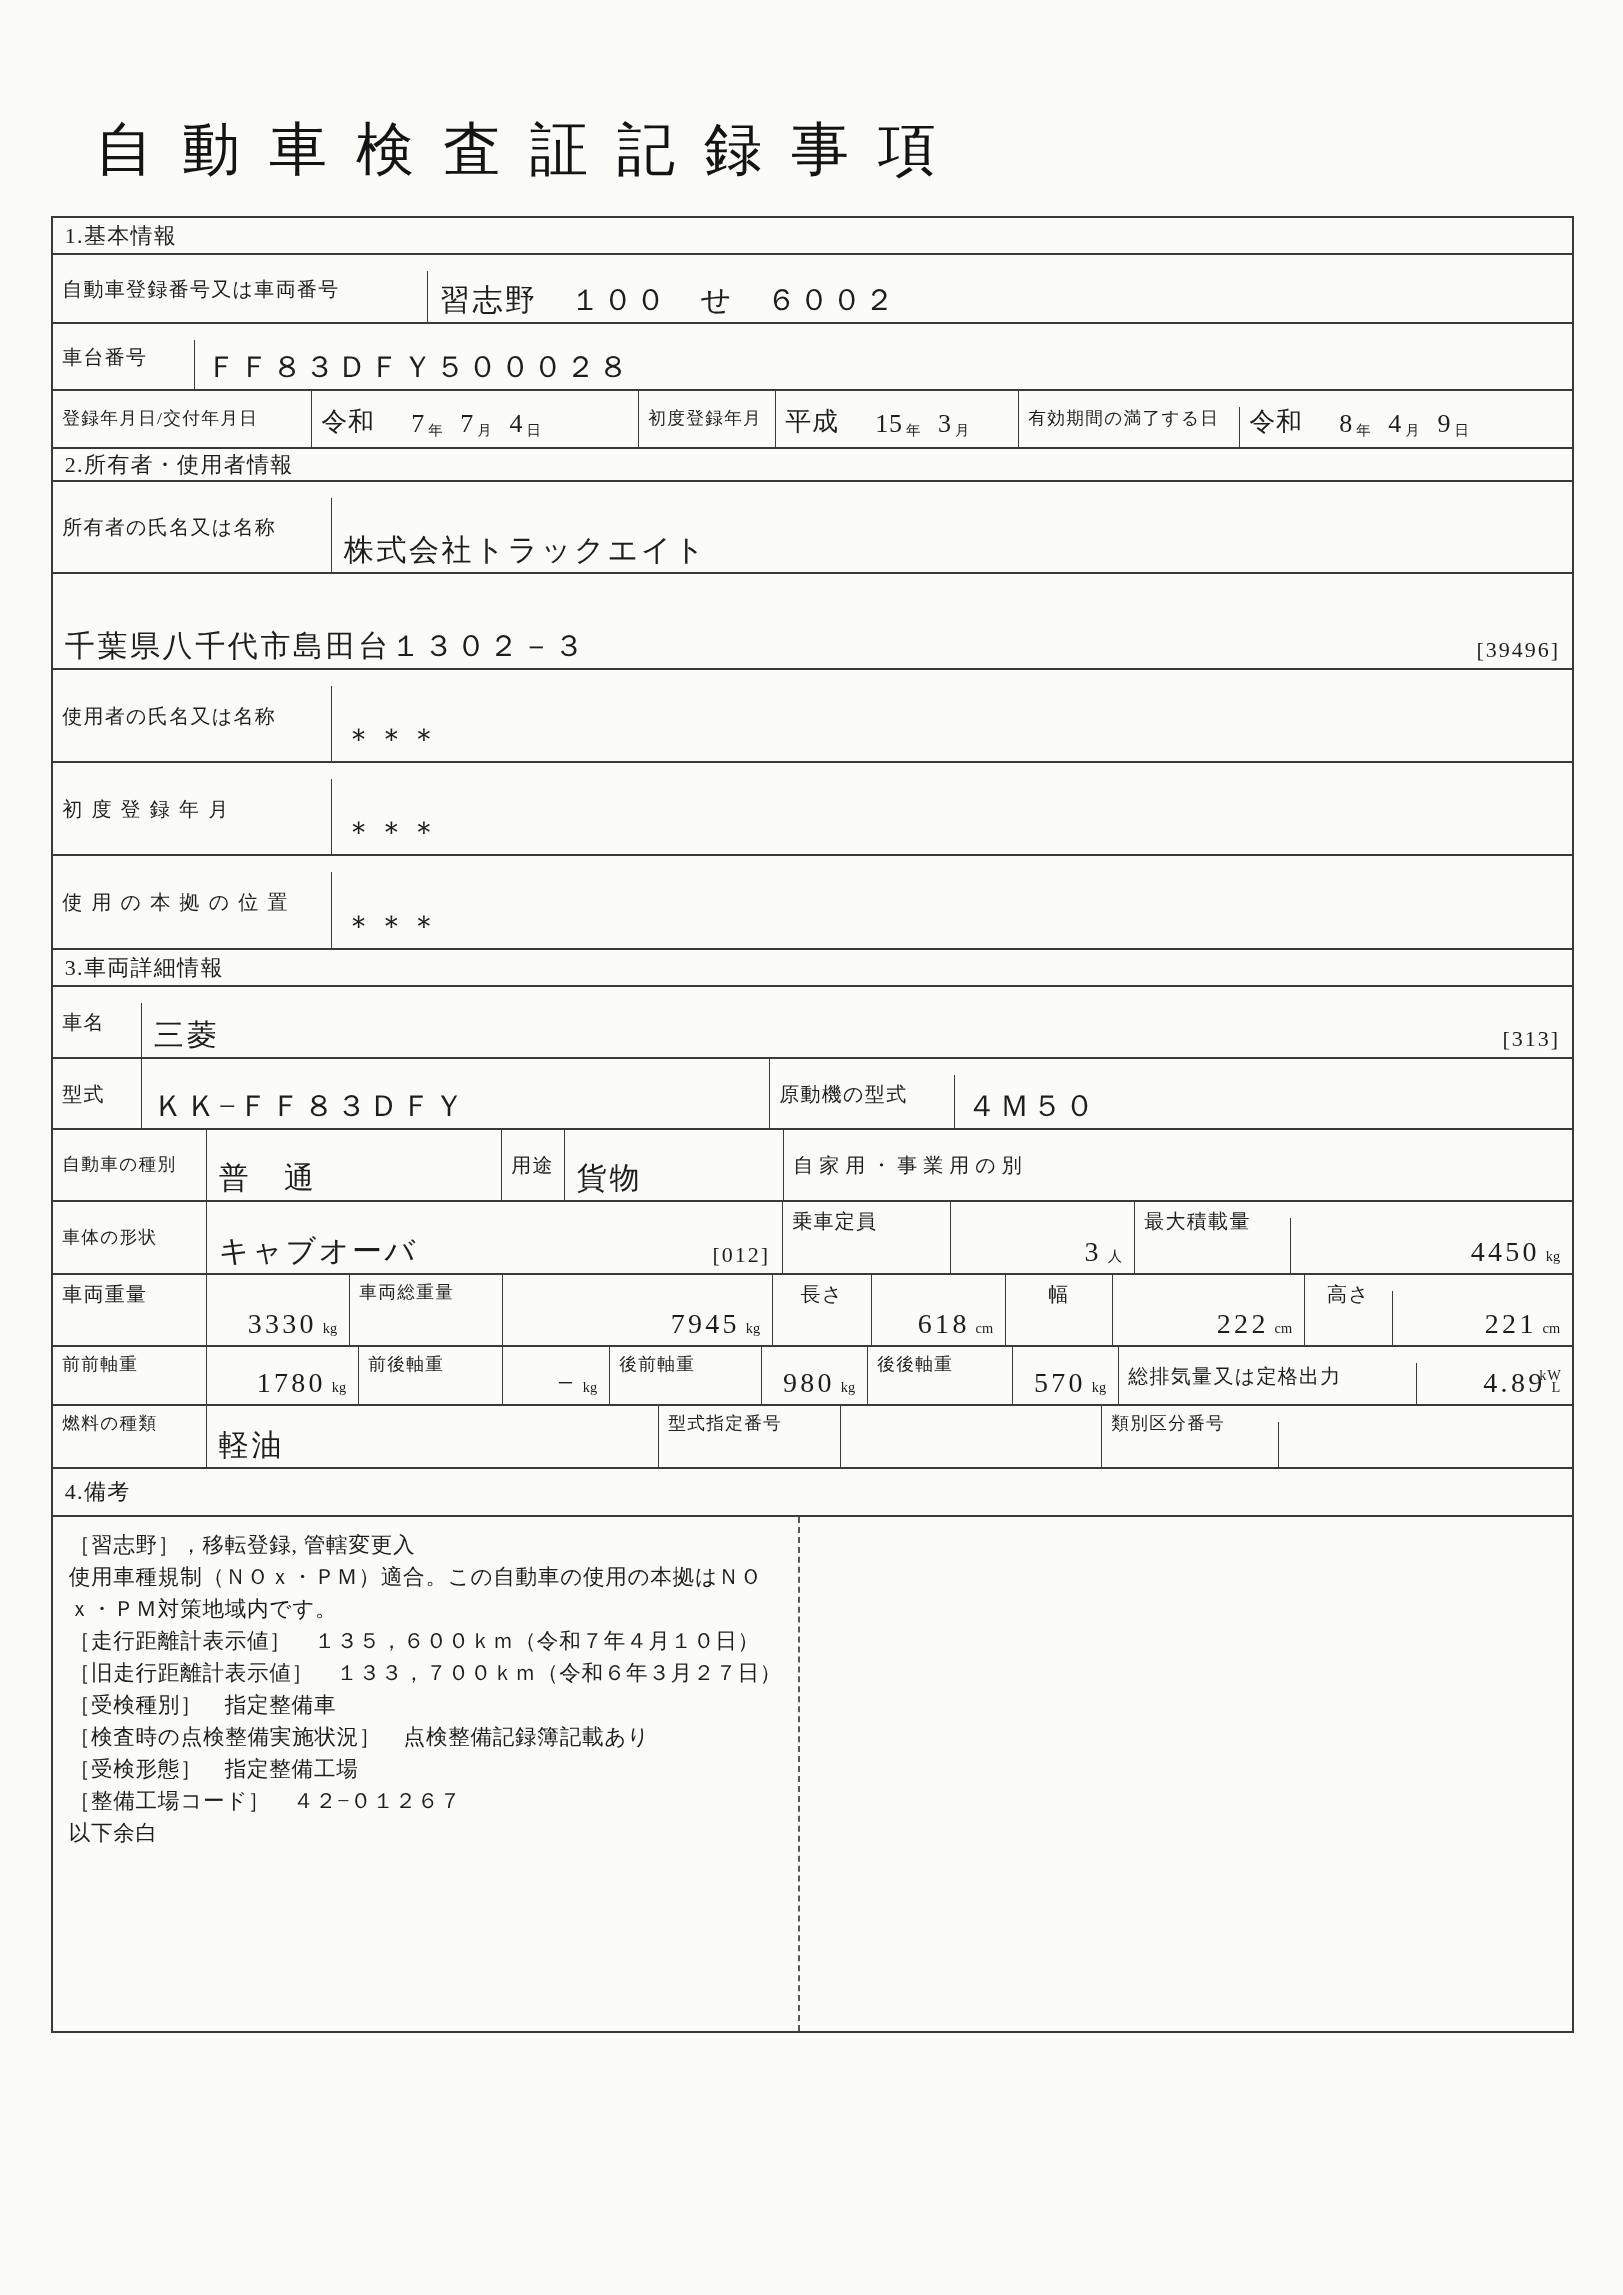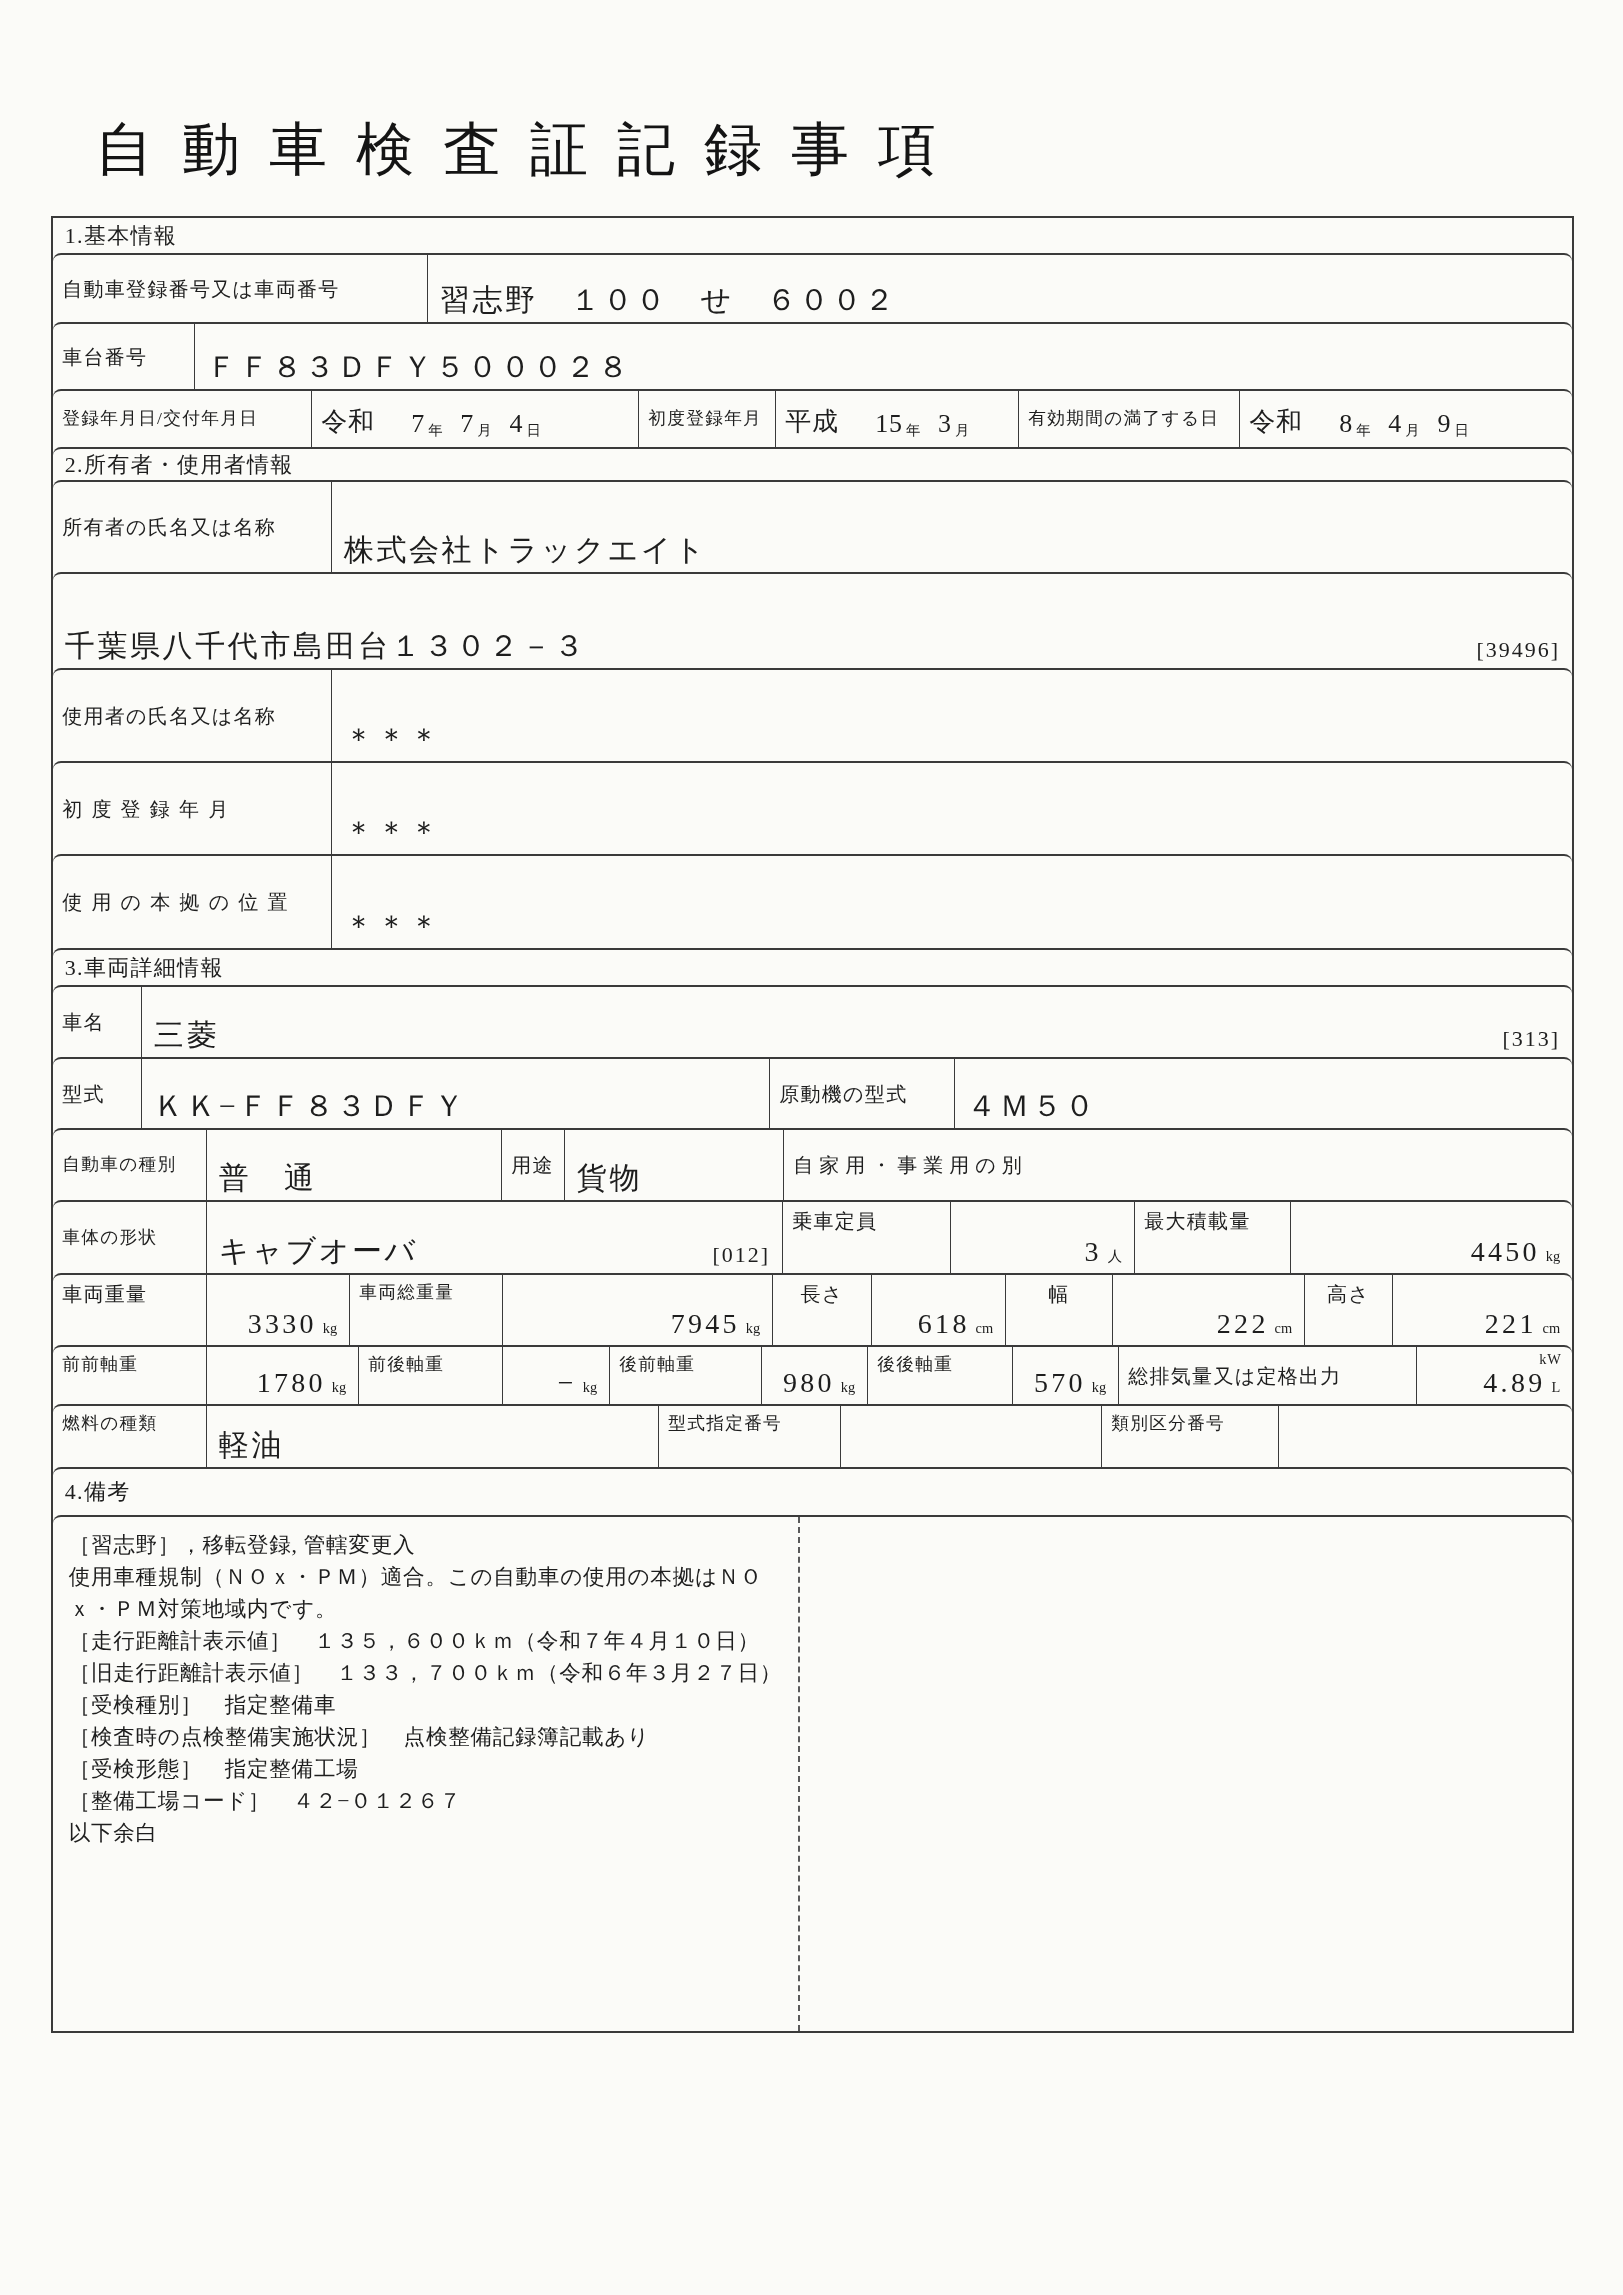--- a/index.html
+++ b/index.html
@@ -2,21 +2,21 @@
 <html style="font-size:10.5px"><head>
 <meta charset="utf-8">
 <style>
   :root{ --ln:#3a3a3a; --ink:#1e1e1e; }
   html,body{margin:0;padding:0;background:#e8e8e6;}
   .page{position:relative;width:1623px;height:2295px;background:#fbfbf8;
         font-family:"Liberation Serif","DejaVu Serif",serif;color:var(--ink);overflow:hidden;}
   .title{position:absolute;left:95px;top:111px;margin:0;font-size:58px;font-weight:500;
          letter-spacing:0.50em;color:#141414;white-space:nowrap;}
   .tbl{position:absolute;left:51px;top:216px;width:1519px;border:2px solid var(--ln);background:transparent;}
-  .row{display:flex;border-top:2px solid var(--ln);box-sizing:border-box;border-radius:8px;}
+  .row{display:flex;border-top:2px solid var(--ln);box-sizing:border-box;}
   .row.first{border-top:none;}
   .sec{font-size:22px;padding:2.6px 11.8px;display:flex;align-items:center;letter-spacing:1.3px;}
   .c{box-sizing:border-box;border-left:1.3px solid var(--ln);display:flex;overflow:hidden;min-width:0;}
   .c:first-child{border-left:none;}
   .lab{font-size:20px;padding:6.5px 9.2px;align-items:flex-start;line-height:1.2;letter-spacing:1.3px;}
   .lab.mid{align-items:center;}
   .lab.ctr{justify-content:center;}
   .lab.sm{font-size:17.7px;}
   .lab.sp{letter-spacing:0.46em;}
   .lab.sp2{letter-spacing:0.30em;}
@@ -24,21 +24,21 @@
   .val.rt{justify-content:flex-end;}
   .val.num{font-size:28px;letter-spacing:3.3px;}
   .u{font-size:14.4px;letter-spacing:0;margin:0 0 3.3px 5.9px;align-self:flex-end;line-height:1;}
   .code{font-size:22px;letter-spacing:2px;margin-left:auto;align-self:flex-end;padding-left:13px;}
   .dt{align-items:flex-end;padding:0 9.2px 7.9px;font-size:26px;letter-spacing:0.7px;}
   .dt .era{margin-right:19.6px;}
   .dnum{margin-left:17px;}
   .du{font-size:14.4px;margin:0 0 2px 3.3px;align-self:flex-end;line-height:1;}
   .kwl{position:relative;padding-left:22px;}
   .kw-top{position:absolute;top:5.2px;right:10.5px;font-size:14.4px;letter-spacing:0.7px;}
-  .flex1{flex:1;}
+  .flex1{flex:1;margin-top:16px;}
   .remarks{display:block;position:relative;padding:11.8px 0 0 15.7px;}
   .rdiv{position:absolute;left:745px;top:0;bottom:0;width:0;border-left:2px dashed #5a5a5a;}
   .rline{font-size:21.6px;line-height:32px;letter-spacing:0.7px;white-space:pre;}
 </style>
 </head>
 <body>
 
 <div class="page">
 
   <h1 class="title">自動車検査証記録事項</h1>

